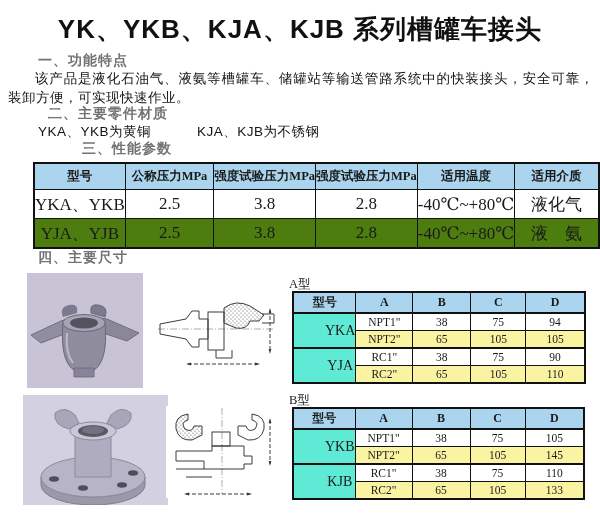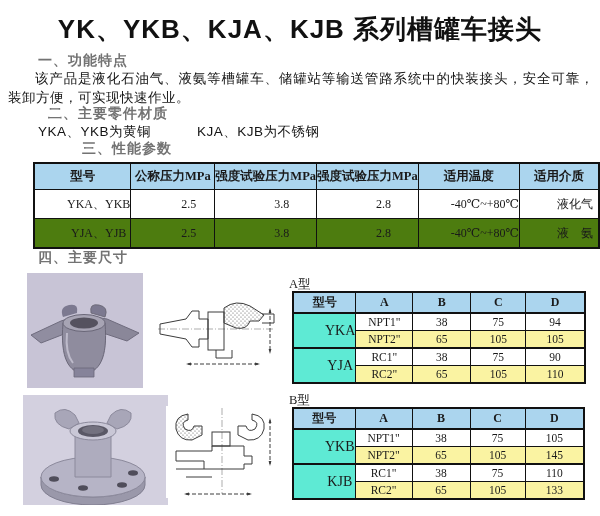--- a/index.html
+++ b/index.html
@@ -27,21 +27,21 @@
   
   table{border-collapse:collapse;table-layout:fixed;}
   .perf-table{left:33px;top:162px;}
   .perf-table th,.perf-table td{
     border:1px solid #111;text-align:center;vertical-align:middle;
     font-family:"Liberation Serif","DejaVu Serif",serif;
     overflow:hidden;white-space:nowrap;padding:0;
   }
   .perf-table{border:2px solid #111;}
   .perf-table th{height:25px;background:#abd5ee;font-size:12.5px;font-weight:bold;}
-  .perf-table td{height:28px;font-size:12px;padding-left:32px;}
+  .perf-table td{height:28px;font-size:17px;}
   .c-model{width:85px;} .c-nom{width:90px;} .c-str{width:90px;}
   .c-seal{width:90px;} .c-temp{width:90px;} .c-media{width:88px;}
   .row-yellow td{background:#4d7c0f;}
 
   
   .dim-label{
     font-family:"Liberation Serif","DejaVu Serif",serif;
     font-size:12.5px;color:#222;white-space:nowrap;
   }
   .dim-table{border:2px solid #111;}

